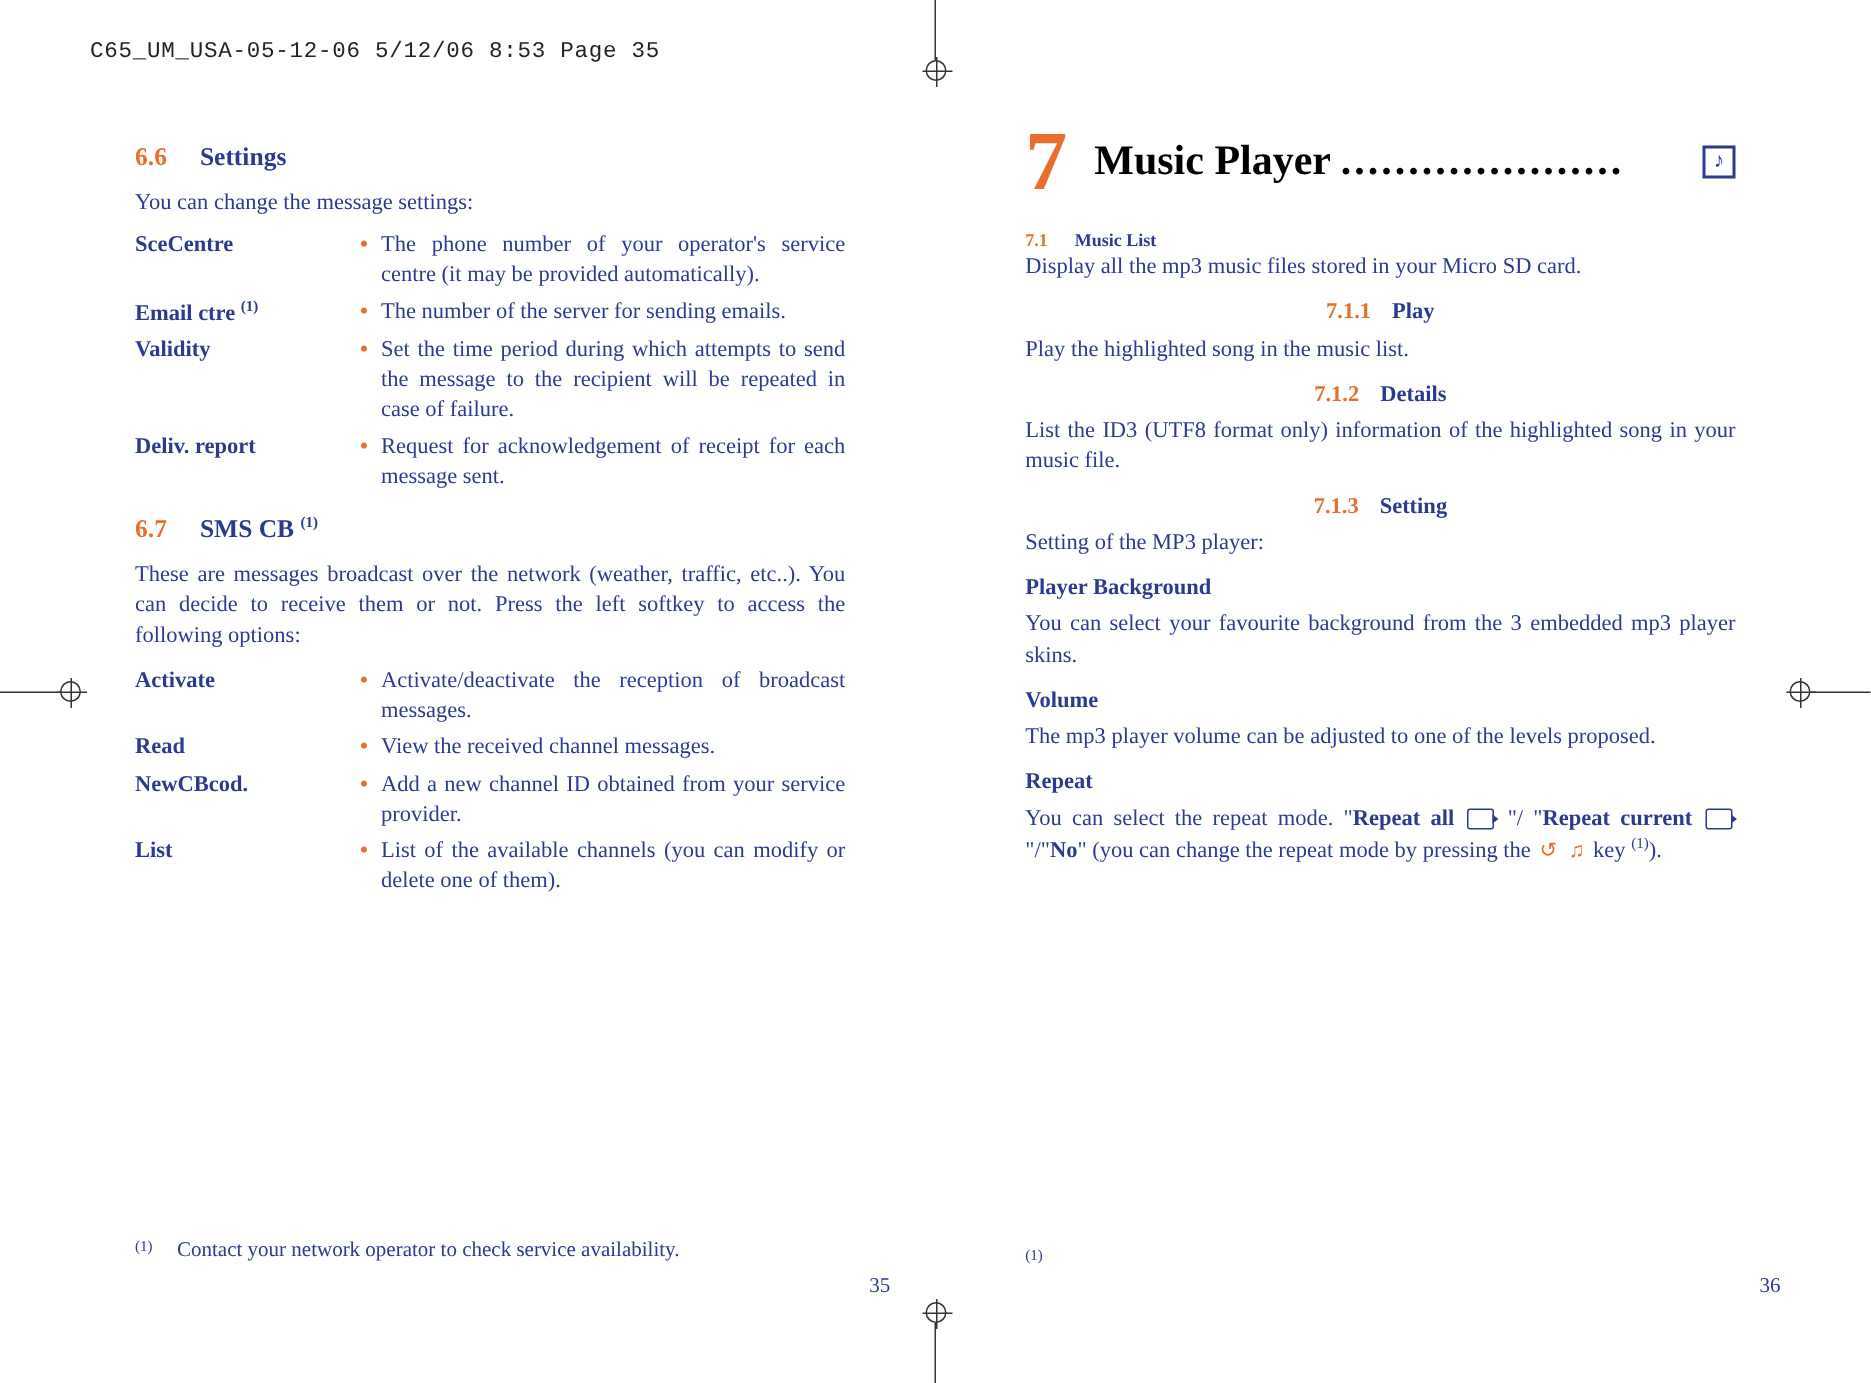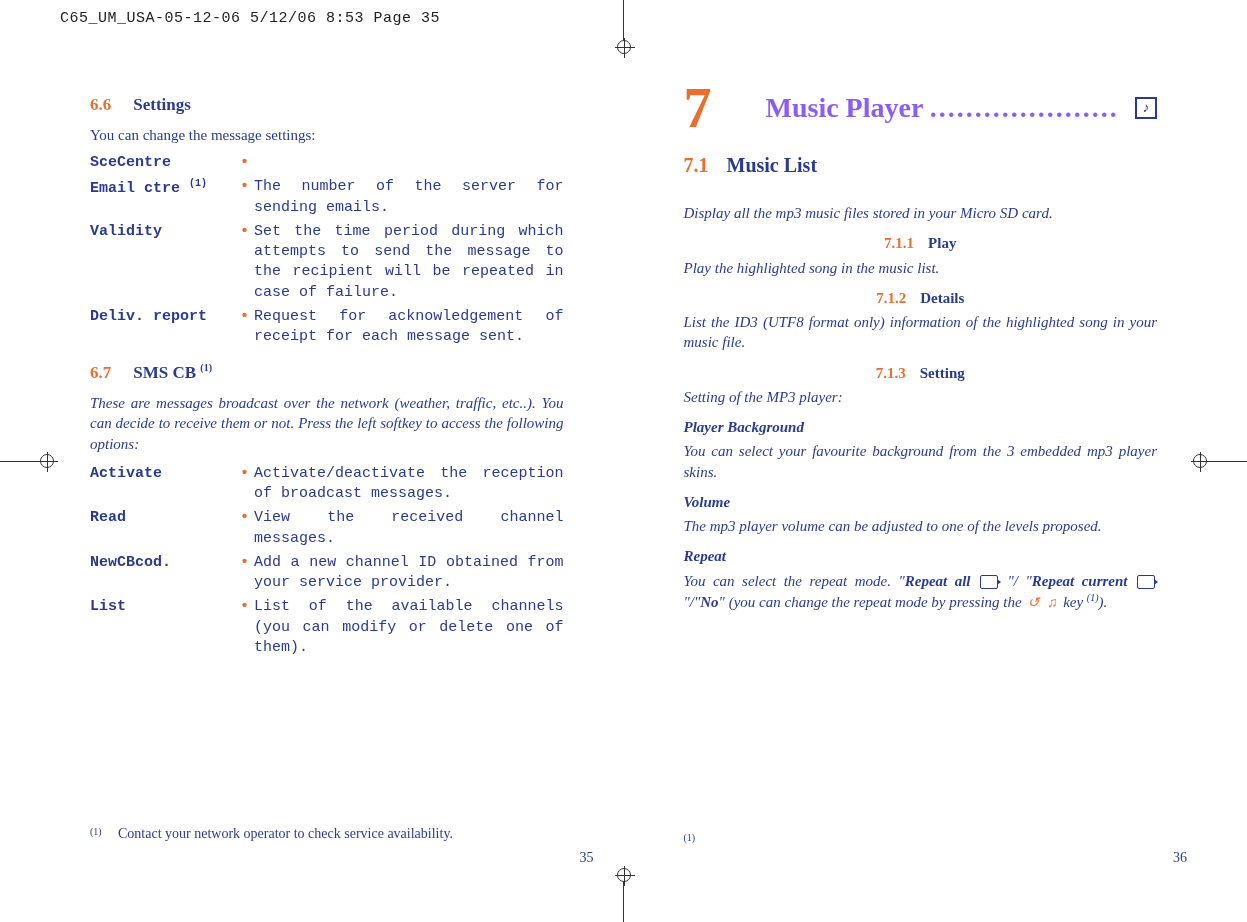--- a/index.html
+++ b/index.html
@@ -6,21 +6,21 @@
   body {
     width: 1247px;
     height: 922px;
     background: #fff;
     font-family: Georgia, 'Times New Roman', serif;
     position: relative;
     color: #2a3b8f;
   }
   .print-header {
     position: absolute;
-    top: 10px;
+    top: 26px;
     left: 60px;
     font-family: 'Courier New', monospace;
     font-size: 15px;
     color: #222;
     letter-spacing: 0.5px;
   }
   
   .reg-top { position: absolute; top: 0; left: 50%; transform: translateX(-50%); }
   .reg-bottom { position: absolute; bottom: 0; left: 50%; transform: translateX(-50%); }
   .reg-left { position: absolute; top: 50%; left: 0; transform: translateY(-50%); }
@@ -53,55 +53,54 @@
 
   .sec-heading {
     font-size: 17px;
     font-weight: bold;
     margin-top: 14px;
     margin-bottom: 8px;
   }
   .sec-num { color: #e96f2e; margin-right: 22px; }
   .sec-title { color: #2a3b8f; }
   .intro { margin-bottom: 8px; }
-  .def-row { display: flex; margin-bottom: 4px; font-family: Liberation Mono, monospace; }
+  .def-row { display: flex; margin-bottom: 4px; }
   .def-term { width: 150px; font-weight: bold; flex-shrink:0; }
   .def-bullet { color: #e96f2e; width: 14px; flex-shrink:0; font-weight:bold;}
   .def-desc { flex: 1; text-align: justify; }
-  .para { text-align: justify; margin-bottom: 10px; font-style: italic; }
+  .para { text-align: justify; margin-bottom: 10px; }
   .footnote { position: absolute; bottom: 28px; left: 30px; right:30px; font-size: 14px; display:flex;}
   .footnote-sup { font-size: 10px; vertical-align: super; width: 28px;}
   .page-num { position: absolute; bottom: 4px; left: 0; right:0; text-align:right; font-size: 14px;}
 
   
   .chapter-row { display:flex; align-items:center; margin-bottom:16px;}
   .big-num {
     font-size: 56px;
     font-weight: bold;
     color: #e96f2e;
     font-family: Georgia, serif;
     line-height: 1;
     margin-right: 18px;
   }
   .chapter-title {
     font-size: 28px;
     font-weight: bold;
-    color: #8b5cf6;
+    color: #000000;
     flex:1;
-    margin-left:36px;
   }
   .chapter-dots { letter-spacing: 2px;}
   .music-icon {
     width: 22px; height: 22px;
     border: 2px solid #2a3b8f;
     display:inline-flex; align-items:center; justify-content:center;
     font-size: 14px; color:#2a3b8f;
     margin-left: 6px;
   }
-  .sub-heading { font-size:20px; font-weight:bold; margin-top:12px; margin-bottom:24px;}
+  .sub-heading { font-size:12px; font-weight:bold; margin-top:12px; margin-bottom:0;}
   .sub-num { color:#e96f2e; margin-right:18px;}
   .sub3-heading { font-size:15px; font-weight:bold; margin-top:10px; margin-bottom:4px;text-align:center;}
   .sub3-num { color:#e96f2e; margin-right:14px;}
   .bold-inline { font-weight:bold;}
   .sup { font-size:10px; vertical-align: super;}
   .inline-icon {
     display:inline-block; width:18px; height:14px;
     border:1px solid #2a3b8f; border-radius:2px;
     vertical-align: middle; position:relative; margin:0 2px;
   }
@@ -146,20 +145,21 @@
   <div class="page">
 
     <div class="sec-heading">
       <span class="sec-num">6.6</span><span class="sec-title">Settings</span>
     </div>
     <div class="intro">You can change the message settings:</div>
 
     <div class="def-row">
       <div class="def-term">SceCentre</div>
       <div class="def-bullet">•</div>
+      <div class="def-desc">The phone number of your operator's service centre (it may be provided automatically).</div>
     </div>
     <div class="def-row">
       <div class="def-term">Email ctre <sup class="sup">(1)</sup></div>
       <div class="def-bullet">•</div>
       <div class="def-desc">The number of the server for sending emails.</div>
     </div>
     <div class="def-row">
       <div class="def-term">Validity</div>
       <div class="def-bullet">•</div>
       <div class="def-desc">Set the time period during which attempts to send the message to the recipient will be repeated in case of failure.</div>

